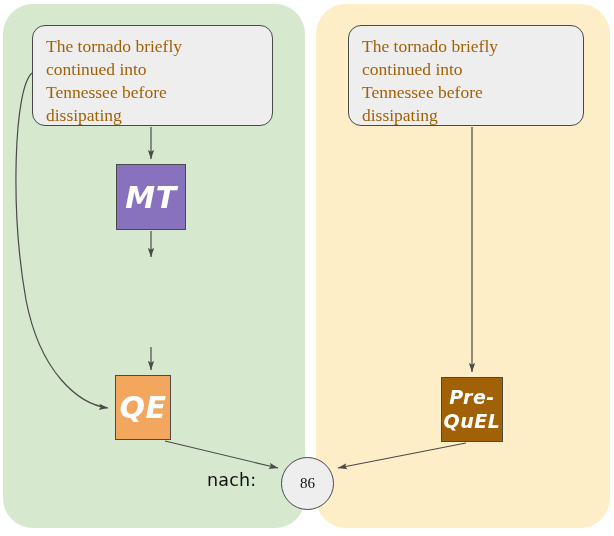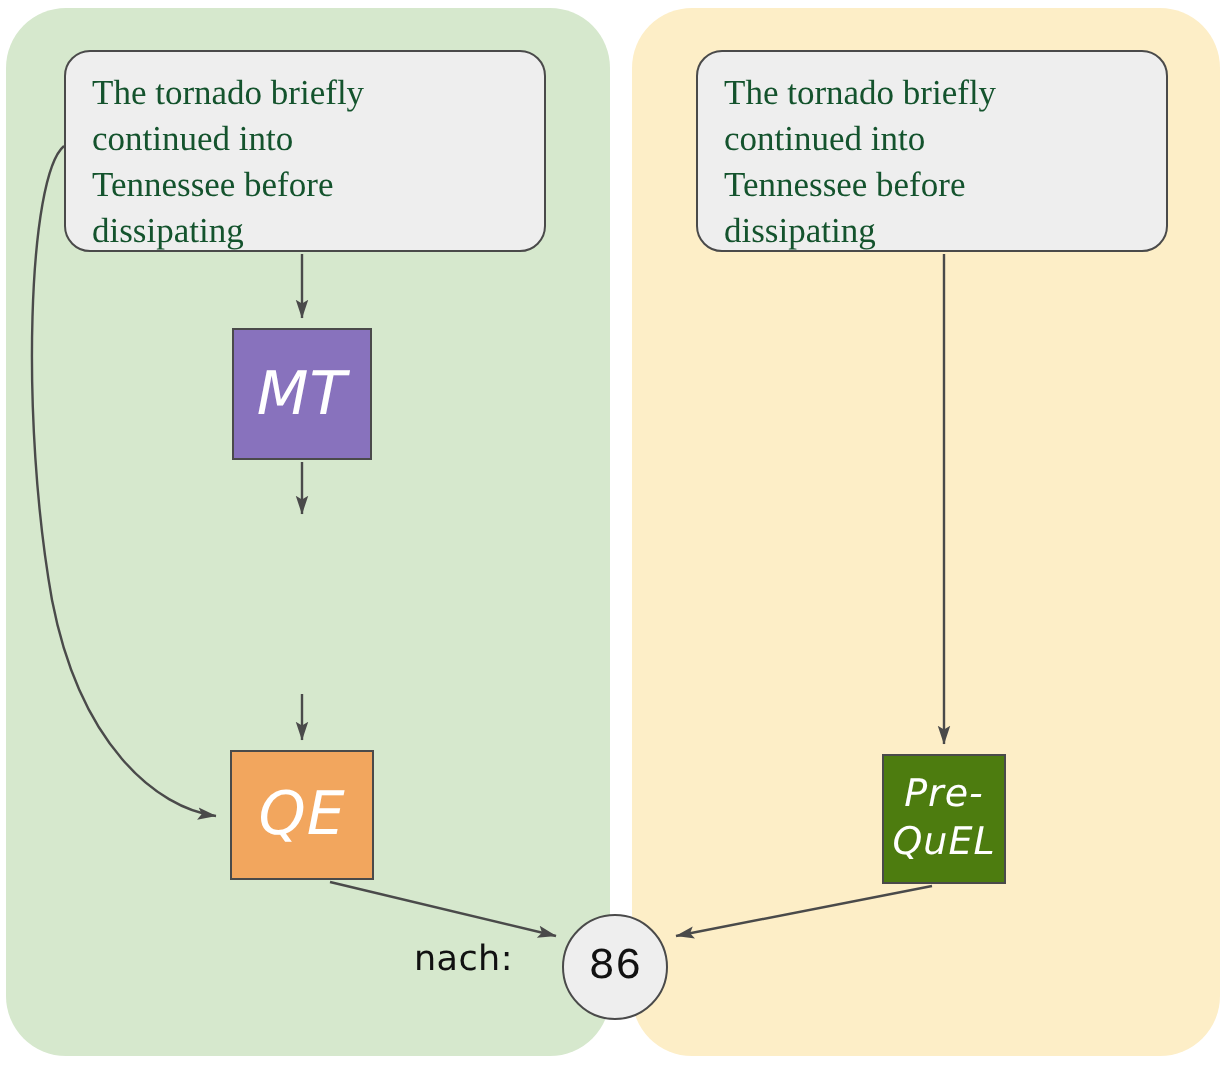--- a/index.html
+++ b/index.html
@@ -39,57 +39,57 @@
   
   .textbox {
     position: absolute;
     box-sizing: border-box;
     background: #eeeeee;
     border: 1px solid #4a4a4a;
     border-radius: 13px;
     font-family: "Liberation Serif", serif;
     font-size: 17.5px;
     line-height: 1.31;
-    color: #14532d;
+    color: #a16207;
     padding: 9px 12px 9px 13px;
     white-space: pre-line;
   }
   #src-left  { left: 32px;  top: 25px;  width: 241px; height: 101px; }
   #mt-output { left: 32px;  top: 262px; width: 241px; height: 84px;  }
   #src-right { left: 348px; top: 25px;  width: 236px; height: 101px; }
 
   
   .compbox {
     position: absolute;
     box-sizing: border-box;
     border: 1px solid #4a4a4a;
     display: flex;
     align-items: center;
     justify-content: center;
     text-align: center;
     color: #ffffff;
     font-family: "DejaVu Sans", sans-serif;
     font-style: italic;
-    font-weight: 400;
+    font-weight: 700;
     letter-spacing: 0.5px;
     white-space: pre-line;
   }
   #box-mt {
     left: 116px; top: 164px; width: 70px; height: 66px;
     background: #8872bd;
     font-size: 30px;
   }
   #box-qe {
-    left: 115px; top: 375px; width: 72px; height: 65px;
+    left: 115px; top: 375px; width: 56px; height: 65px;
     background: #f2a65e;
     font-size: 30px;
   }
   #box-prequel {
     left: 441px; top: 377px; width: 62px; height: 65px;
-    background: #4d7c0f;
+    background: #a16207;
     font-size: 19px;
     line-height: 1.22;
   }
 
   
   #score-label {
     position: absolute;
     left: 207px;
     top: 470px;
     font-family: "DejaVu Sans", sans-serif;
@@ -103,22 +103,22 @@
     top: 457px;
     width: 53px;
     height: 53px;
     box-sizing: border-box;
     border-radius: 50%;
     background: #eeeeee;
     border: 1px solid #4a4a4a;
     display: flex;
     align-items: center;
     justify-content: center;
-    font-family: Liberation Mono, monospace;
-    font-size: 22px;
+    font-family: Liberation Serif, serif;
+    font-size: 15px;
     color: #111111;
   }
 
   
   #edges {
     position: absolute;
     left: 0;
     top: 0;
     width: 614px;
     height: 536px;

